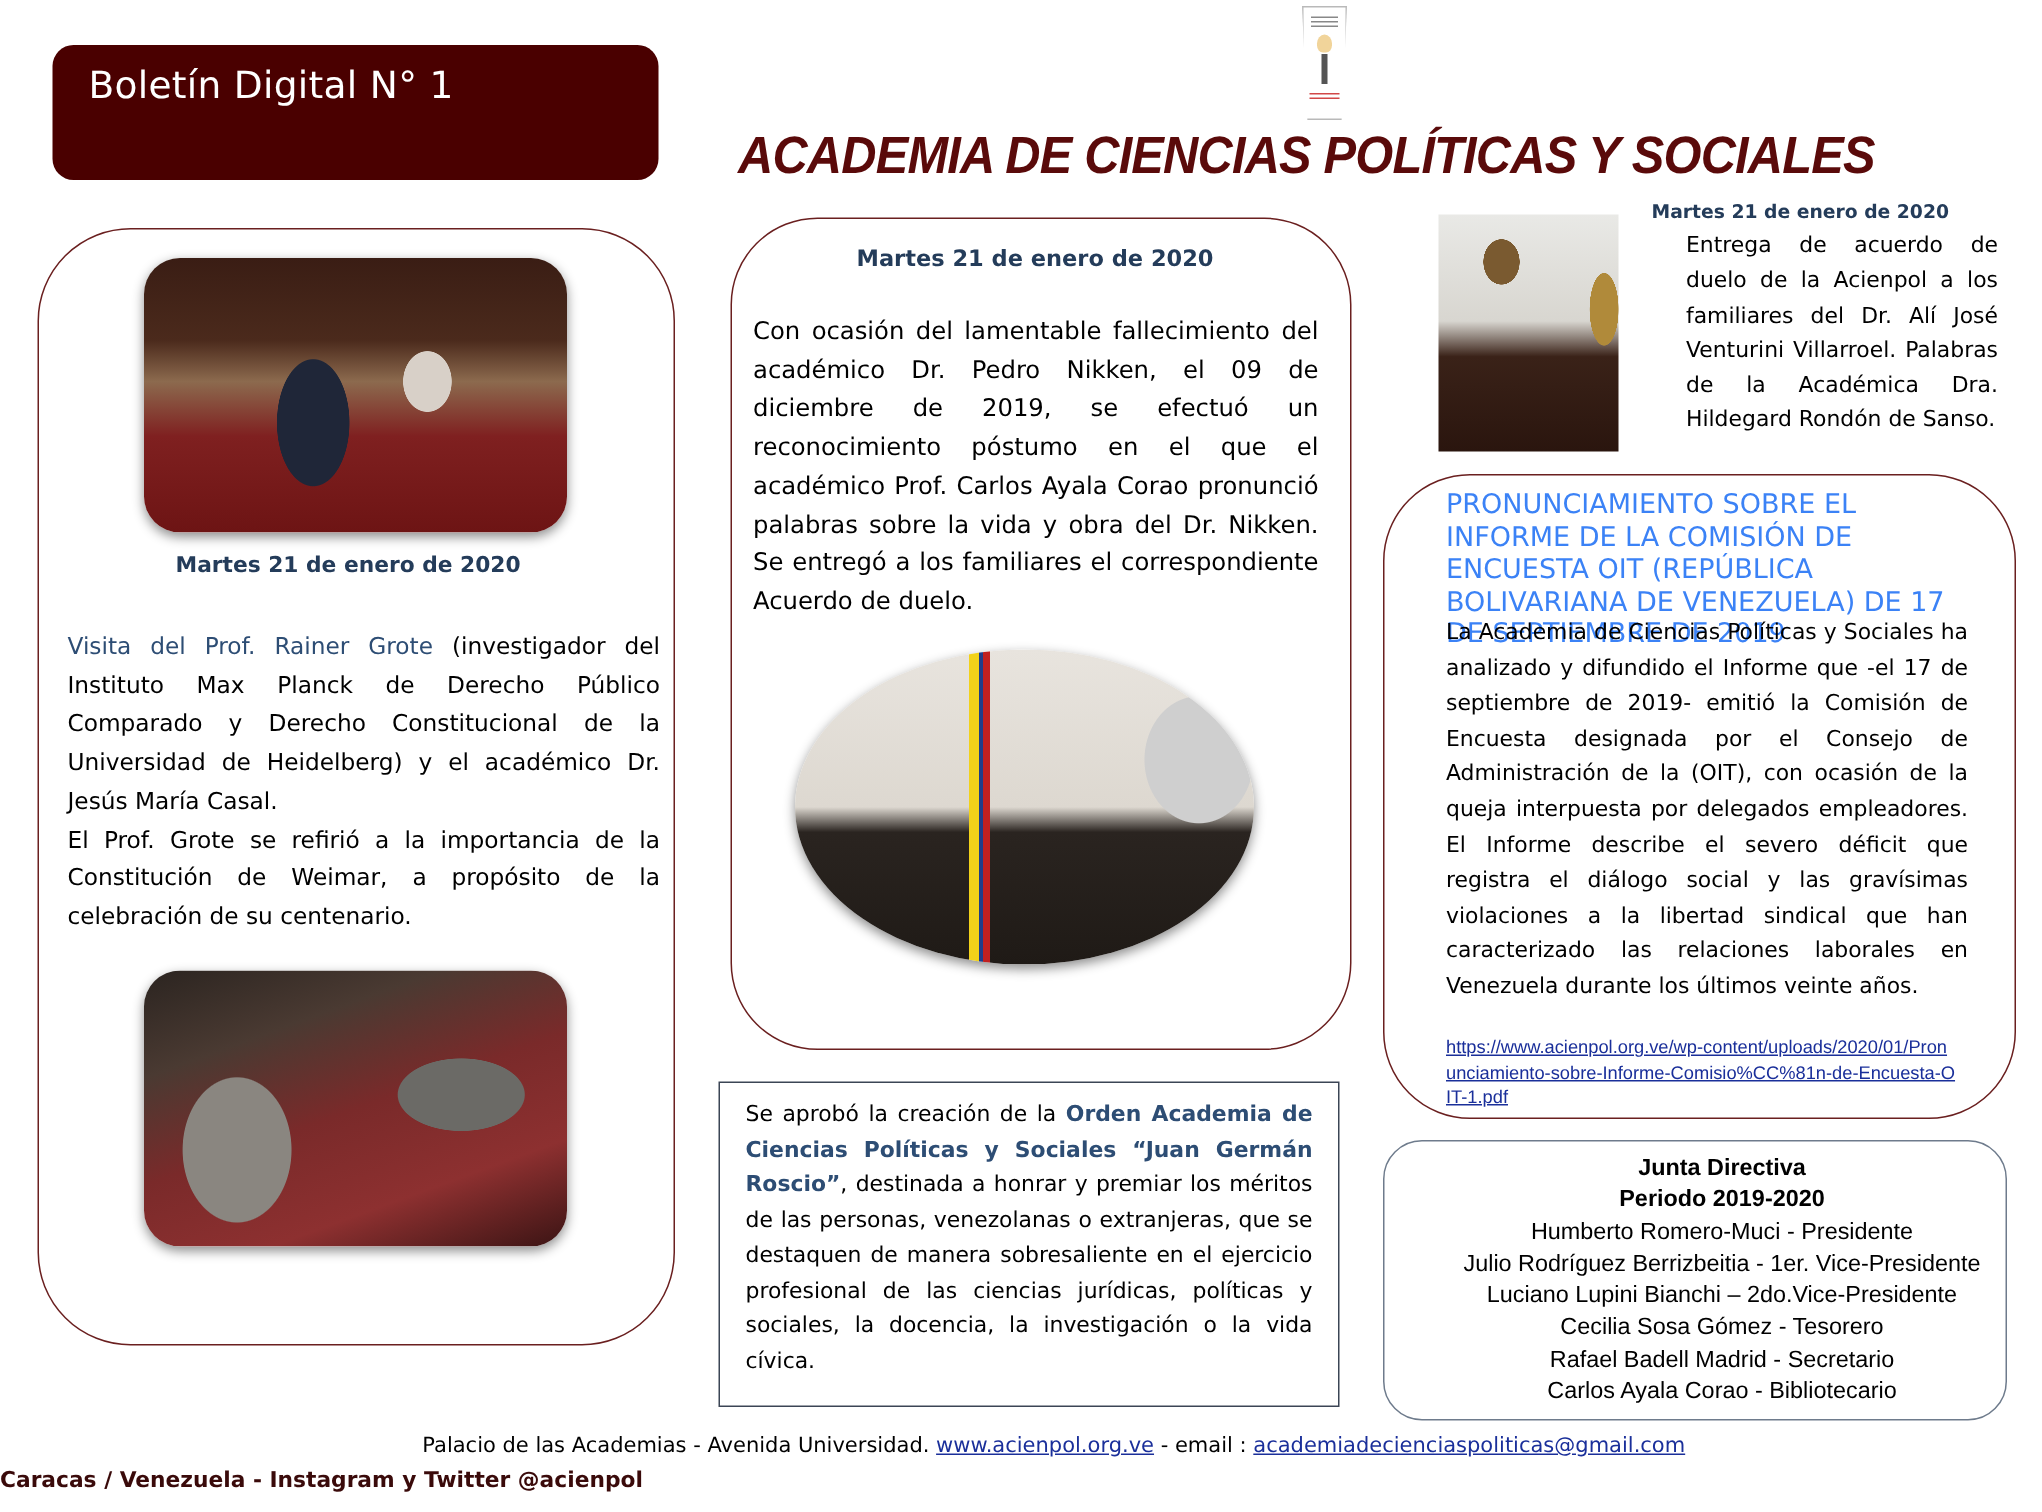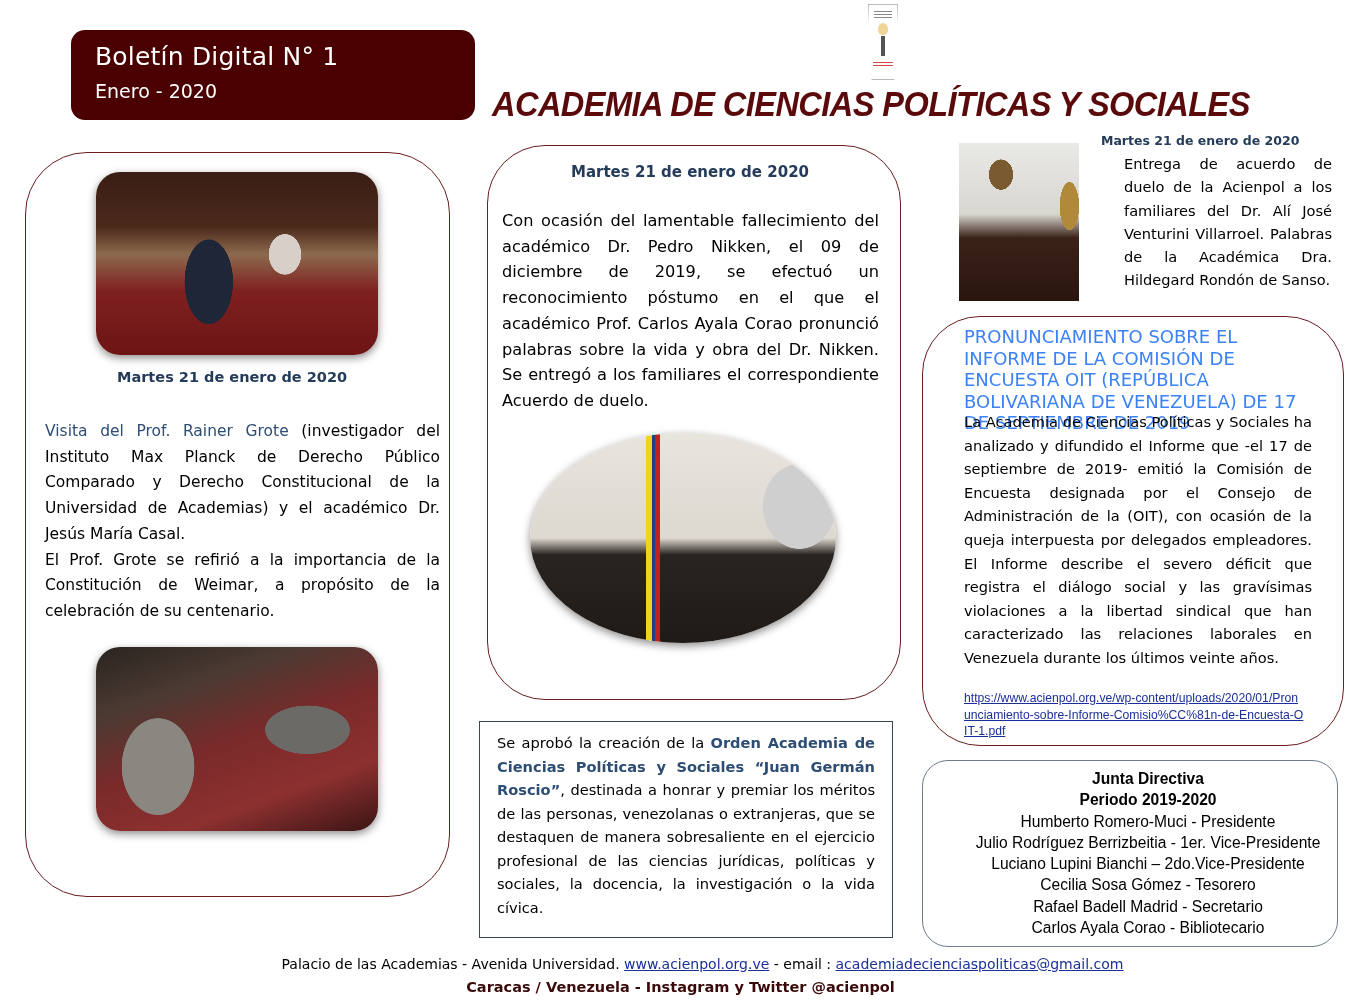--- a/index.html
+++ b/index.html
@@ -6,21 +6,20 @@
   html, body { width: 1361px; height: 1008px; background: #ffffff; overflow: hidden; }
   body { position: relative; font-family: "DejaVu Sans", sans-serif; color: #000; }
 
   .abs { position: absolute; }
 
   
   #header-badge {
     left: 35px; top: 30px; width: 404px; height: 90px;
     background: #4a0000; border-radius: 14px; color: #fff;
     padding: 10px 0 0 24px;
-    margin-left: 36px;
   }
   #header-badge .t1 { font-family: "DejaVu Sans", sans-serif; font-size: 25px; line-height: 34px; letter-spacing: 0.2px; }
   #header-badge .t2 { font-family: "DejaVu Sans", sans-serif; font-size: 19px; line-height: 30px; margin-top: 2px; }
 
   
   #logo {
     left: 868px; top: 4px; width: 30px; height: 76px;
     border: 1px solid #b9b9b9; background: #fff;
     clip-path: polygon(0 0, 100% 0, 88% 100%, 12% 100%);
     display: flex; flex-direction: column; align-items: center;
@@ -100,28 +99,27 @@
   #text-orden { left: 497px; top: 731px; width: 378px; font-size: 14.6px; line-height: 23.5px; }
   #text-orden .hl { color: #2d4d74; font-weight: bold; }
 
   
   #junta { left: 922px; top: 768px; width: 452px; text-align: center; font-family: "Liberation Sans", sans-serif; font-size: 15.6px; line-height: 21.3px; color: #000; }
   #junta .h { font-weight: bold; }
 
   
   #footer-1 { left: 0; top: 956px; width: 1361px; text-align: center; font-family: "DejaVu Sans", sans-serif; font-size: 14px; white-space: nowrap; padding-left: 44px; }
   #footer-1 a { color: #1a2f9a; text-decoration: underline; }
-  #footer-2 { left: 0; top: 979px; width: 1361px; text-align: center; font-family: "DejaVu Sans", sans-serif; font-size: 14.5px; font-weight: bold; color: #3a0a0a; white-space: nowrap; }
+  #footer-2 { left: 0; top: 979px; width: 1361px; font-family: "DejaVu Sans", sans-serif; font-size: 14.5px; font-weight: bold; color: #3a0a0a; white-space: nowrap; }
 </style>
 </head>
 <body>
 
 <div id="header-badge" class="abs">
   <div class="t1">Boletín Digital N° 1</div>
-  <div class="t2">Enero -  2020</div>
 </div>
 
 <div id="logo" class="abs">
   <div class="lines">
       <i></i>
       <i></i>
       <i></i>
     </div>
   <div class="flame"></div>
   <div class="torch"></div>
@@ -135,21 +133,21 @@
 
 <div class="abs frame frame-left"></div>
 <div class="abs frame frame-mid"></div>
 <div class="abs frame frame-right"></div>
 <div class="abs frame-junta"></div>
 <div class="abs frame-orden"></div>
 
 <div id="photo-1" class="abs photo"></div>
 <div id="date-1" class="abs date">Martes 21 de enero de 2020</div>
 <div id="text-left" class="abs body-text">
-  <span class="blue">Visita del Prof. Rainer Grote</span><span> (investigador del Instituto Max Planck de Derecho Público Comparado y Derecho Constitucional de la Universidad de Academias) y el académico Dr. Jesús María Casal.</span><br>
+  <span class="blue">Visita del Prof. Rainer Grote</span><span> (investigador del Instituto Max Planck de Derecho Público Comparado y Derecho Constitucional de la Universidad de Heidelberg) y el académico Dr. Jesús María Casal.</span><br>
   <span>El Prof. Grote  se refirió a la importancia de la Constitución de Weimar, a propósito de la celebración de su centenario.</span>
 </div>
 <div id="photo-2" class="abs photo"></div>
 
 <div id="date-2" class="abs date">Martes 21 de enero de 2020</div>
 <div id="text-mid" class="abs body-text">Con ocasión del lamentable fallecimiento del académico Dr. Pedro Nikken, el  09 de diciembre de 2019, se efectuó un reconocimiento póstumo en el que el académico Prof. Carlos Ayala Corao pronunció palabras sobre la vida y obra del Dr. Nikken. Se entregó a los familiares el correspondiente Acuerdo de duelo.</div>
 <div id="photo-3" class="abs photo"></div>
 <div id="text-orden" class="abs body-text">
   <span>Se aprobó la creación de la </span><span class="hl">Orden Academia de Ciencias Políticas y Sociales “Juan Germán Roscio”</span><span>,  destinada a honrar y premiar los méritos de las personas, venezolanas o extranjeras, que se destaquen de manera sobresaliente en el ejercicio profesional de las ciencias jurídicas, políticas y sociales, la docencia, la investigación o la vida cívica.</span>
 </div>

